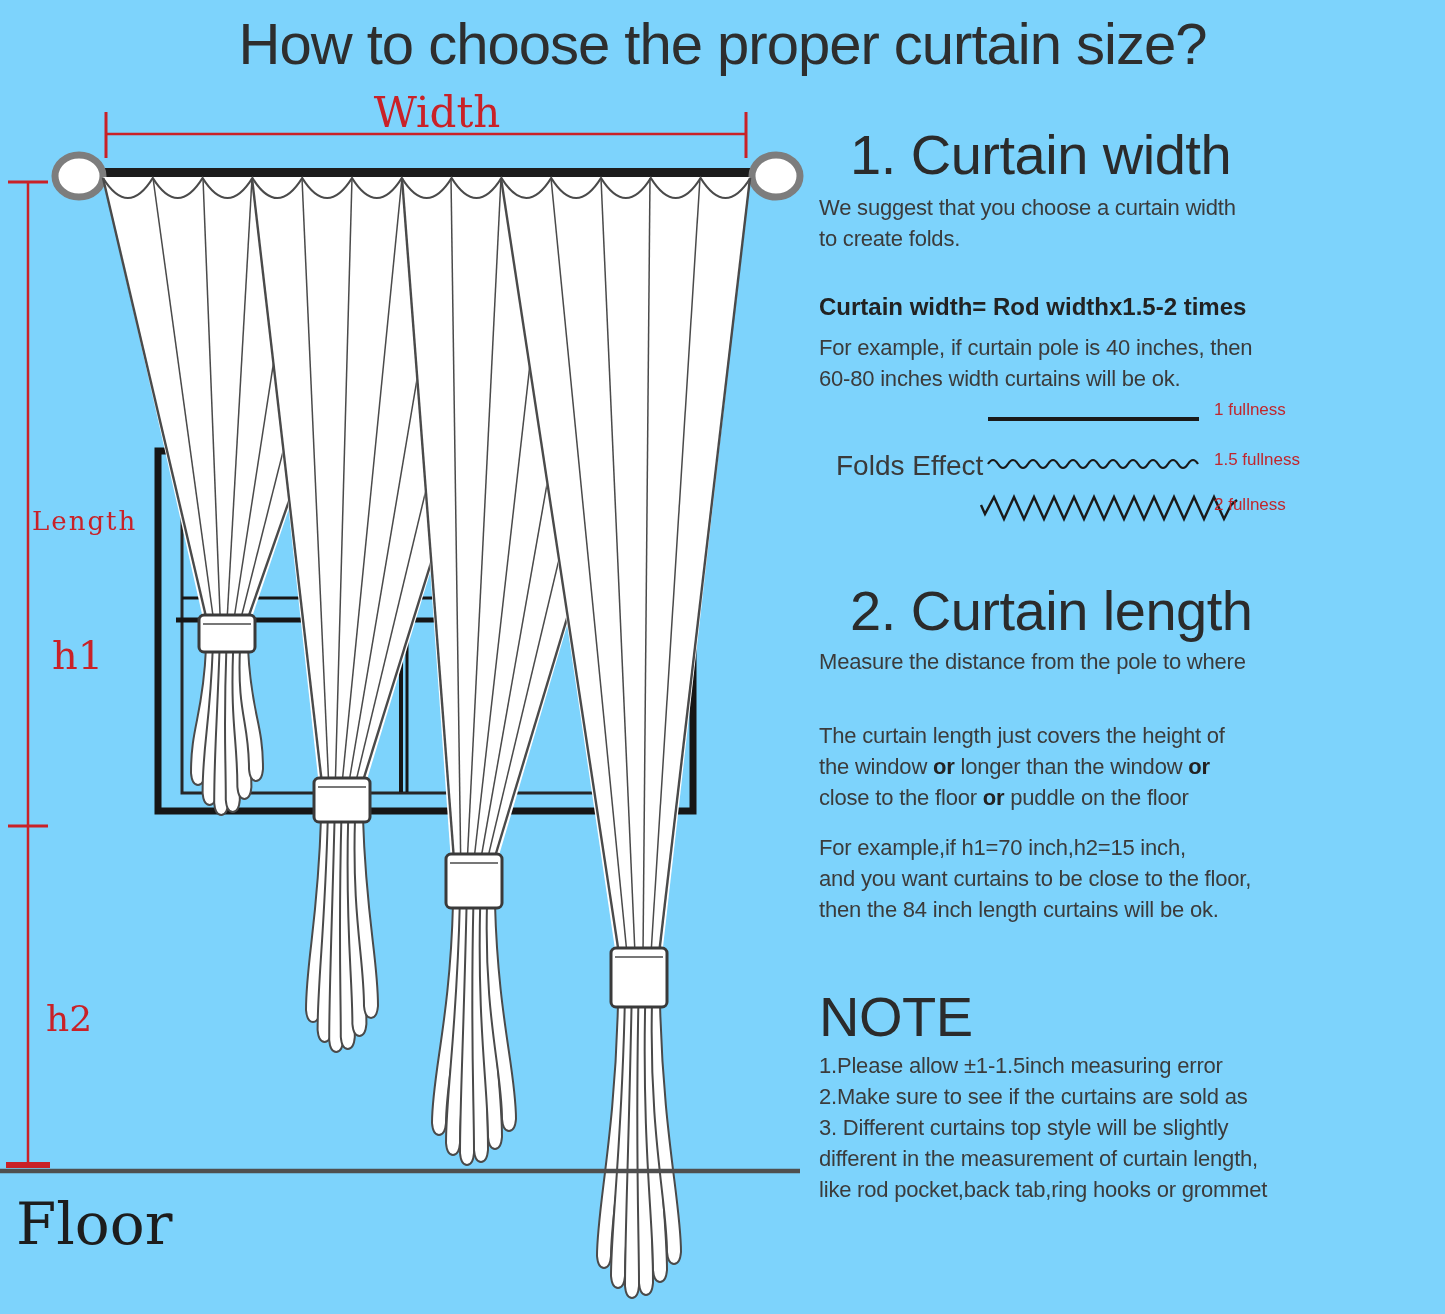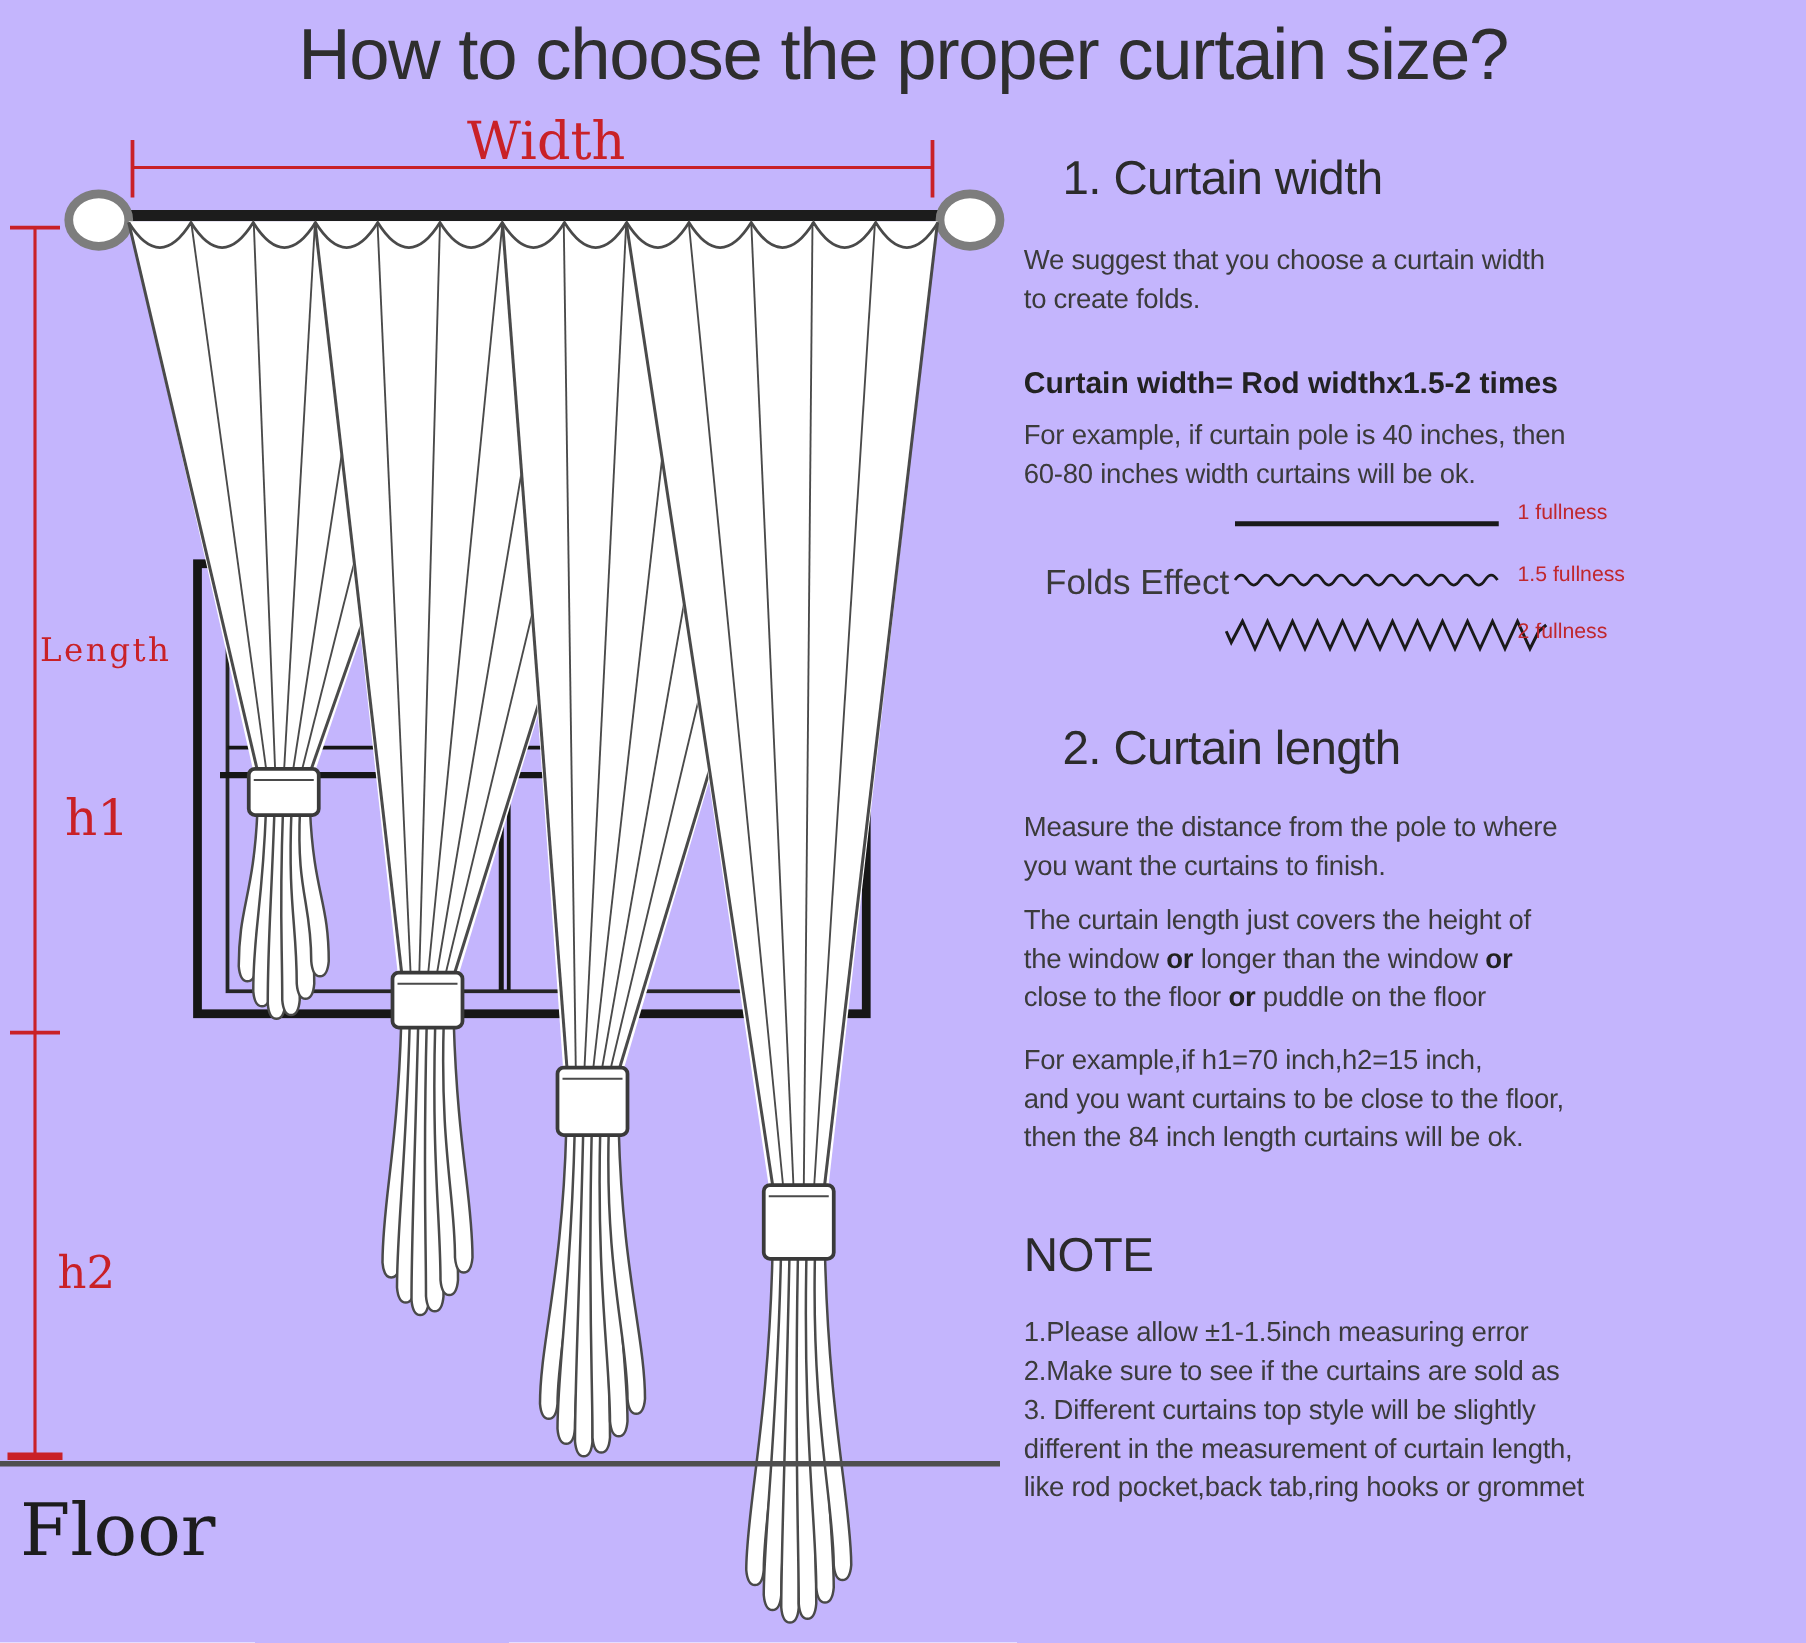--- a/index.html
+++ b/index.html
@@ -1,28 +1,28 @@
 <!DOCTYPE html>
 <html><head>
 <meta charset="utf-8">
 <style>
   html,body{margin:0;padding:0;background:#ffffff;width:1445px;height:1314px;overflow:hidden;
     font-family:"Liberation Sans",sans-serif;}
-  .stage{position:relative;width:1445px;height:1314px;background:#c4b5fd;}
+  .stage{position:relative;width:1445px;height:1314px;background:#7dd3fc;}
   .abs{position:absolute;}
   .title{left:0;right:0;top:10px;text-align:center;font-size:58px;letter-spacing:-1px;color:#2e2e2e;}
   
   .red-serif{font-family:"DejaVu Serif",serif;color:#c92127;}
   .width-label{left:352px;top:88px;width:170px;text-align:center;font-size:42px;}
   .length-label{left:32px;top:506px;font-size:26px;letter-spacing:2px;}
   .h1-label{left:52px;top:632px;font-size:40px;}
   .h2-label{left:46px;top:998px;font-size:36px;}
   .floor-label{left:16px;top:1190px;font-family:"DejaVu Serif",serif;font-size:58px;color:#1d1d1d;}
   
-  .heading{font-size:38px;color:#2b2b2b;letter-spacing:-0.5px;}
+  .heading{font-size:56px;color:#2b2b2b;letter-spacing:-0.5px;}
   .body-txt{font-size:22px;color:#3b3b3b;line-height:31px;letter-spacing:-0.2px;}
   .formula{font-size:24px;font-weight:bold;color:#222;}
   .fold-label{font-size:17px;color:#c0272d;text-align:center;}
   .folds-effect{font-size:28px;color:#3a3a3a;}
   .note-line{font-size:22px;color:#3b3b3b;line-height:31px;letter-spacing:-0.2px;}
   b{color:#222;}
   svg{display:block;}
 </style>
 </head>
 <body>
@@ -160,21 +160,20 @@
     <path d="M2 13 L6 22 L15 5 L25 27 L35 5 L45 27 L55 5 L65 27 L75 5 L85 27 L95 5 L105 27 L115 5 L125 27 L135 5 L145 27 L155 5 L165 27 L175 5 L185 27 L195 5 L205 27 L215 5 L225 27 L235 5 L245 27 L252 13 L258 8" fill="none" stroke="#1a1a1a" stroke-width="2.4"></path>
   </svg>
   <div class="abs fold-label" style="left:1214px;top:400px">1 fullness</div>
   <div class="abs fold-label" style="left:1214px;top:450px">1.5 fullness</div>
   <div class="abs fold-label" style="left:1214px;top:495px">2 fullness</div>
 
   <div class="abs heading" style="left:850px;top:578px">2. Curtain length</div>
 
   <div class="abs body-txt" style="left:819px;top:646px">
     <div>Measure the distance from the pole to where</div>
-    <div>you want the curtains to finish.</div>
   </div>
 
   <div class="abs body-txt" style="left:819px;top:720px">
     <div>The curtain length just covers the height of</div>
     <div><span>the window </span><b>or</b><span> longer than the window </span><b>or</b></div>
     <div><span>close to the floor </span><b>or</b><span> puddle on the floor</span></div>
   </div>
 
   <div class="abs body-txt" style="left:819px;top:832px">
     <div>For example,if h1=70 inch,h2=15 inch,</div>

